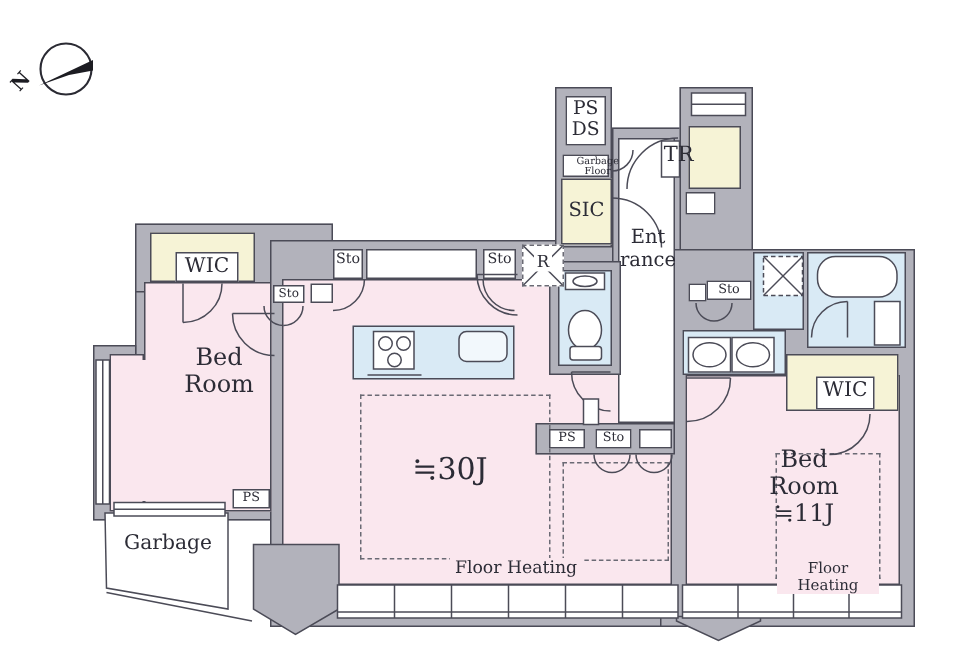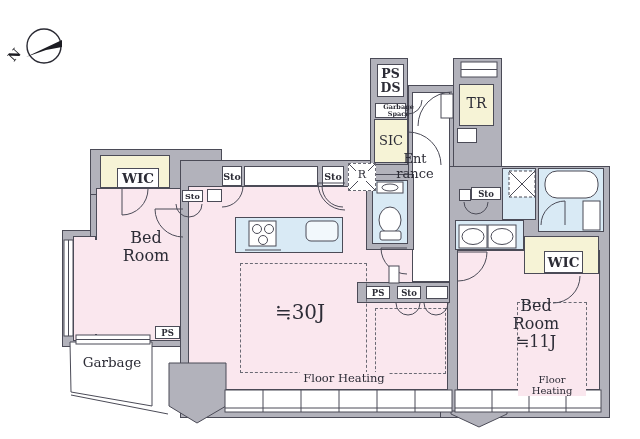--- a/index.html
+++ b/index.html
@@ -11,22 +11,22 @@
   #plan{position:relative;width:640px;height:439px;background:#ffffff;overflow:hidden;}
   .abs{position:absolute;box-sizing:border-box;}
   .wall{background:var(--wall);border:1px solid var(--outline);}
   .room{border:1px solid var(--outline);}
   .pink{background:var(--pink);}
   .cream{background:var(--cream);}
   .blue{background:var(--blue);}
   .white{background:var(--white);}
   .patch{border:none;}
   .lbl{color:var(--text);text-align:center;line-height:1.12;}
-  .boxlbl{display:flex;align-items:center;justify-content:center;background:var(--white);
-          border:1px solid var(--outline);color:var(--text);font-weight:bold;}
+  .boxlbl{display:flex;justify-content:center;background:var(--white);
+          border:1px solid var(--outline);color:var(--text);}
   .dash{border:1px dashed #6a6a74;}
   svg{position:absolute;left:0;top:0;pointer-events:none;}
 </style>
 </head>
 <body>
 
 <div id="plan">
 
   <div class="abs wall" style="left:90px;top:149px;width:132px;height:46px;"></div>
   <div class="abs wall" style="left:90px;top:194px;width:98px;height:153px;"></div>
@@ -98,21 +98,21 @@
   <div class="abs boxlbl white" style="left:457px;top:128px;width:20px;height:15px;"></div>
   <div class="abs boxlbl white" style="left:377px;top:64px;width:27px;height:33px;font-size:12.5px;border-width:1.5px;">
     <div class="lbl">
         <div>PS</div>
         <div>DS</div>
       </div>
   </div>
   <div class="abs boxlbl white" style="left:375px;top:103px;width:31px;height:15px;font-size:6.5px;">
     <div class="lbl" style="line-height:1.05;margin-left:16px;">
         <div>Garbage</div>
-        <div>Space</div>
+        <div>Floor</div>
       </div>
   </div>
 
   <svg width="640" height="439" viewBox="0 0 640 439">
     <g stroke="#4b4b57" fill="none" stroke-width="1">
 
       <circle cx="44" cy="46" r="17" fill="#ffffff" stroke="#2a2a33" stroke-width="1.4"></circle>
       <path d="M62,40 L26,57 L46,50 L62,47 Z" fill="#1c1c22" stroke="none"></path>
 
       <polygon points="70,342 152,342 152,406 71,392" fill="#ffffff"></polygon>
@@ -235,26 +235,26 @@
 
   <div class="abs lbl" style="left:78px;top:355px;width:68px;font-size:13.5px;">Garbage</div>
 
   <div class="abs lbl" style="left:255px;top:301px;width:90px;">
     <div style="font-size:20px;">≒30J</div>
   </div>
   <div class="abs lbl" style="left:300px;top:372px;width:88px;font-size:11.5px;background:var(--pink);">Floor Heating</div>
 
   <div class="abs lbl" style="left:374px;top:134px;width:34px;font-size:13px;">SIC</div>
 
-  <div class="abs lbl" style="left:393px;top:152px;width:44px;font-size:13px;">
+  <div class="abs lbl" style="left:410px;top:152px;width:44px;font-size:13px;">
     <div>Ent</div>
     <div>rance</div>
   </div>
 
-  <div class="abs lbl" style="left:460px;top:96px;width:33px;font-size:14px;">TR</div>
+  <div class="abs lbl" style="left:436px;top:96px;width:33px;font-size:14px;">TR</div>
 
   <div class="abs lbl" style="left:348px;top:169px;width:28px;font-size:11px;"><span style="background:#ffffff;padding:0 2px;">R</span></div>
 
   <div class="abs boxlbl" style="left:544px;top:251px;width:39px;height:22px;font-size:13.5px;">
       <span>WIC</span>
     </div>
 
   <div class="abs lbl" style="left:490px;top:297px;width:92px;font-size:16px;">
     <div>Bed</div>
     <div>Room</div>

